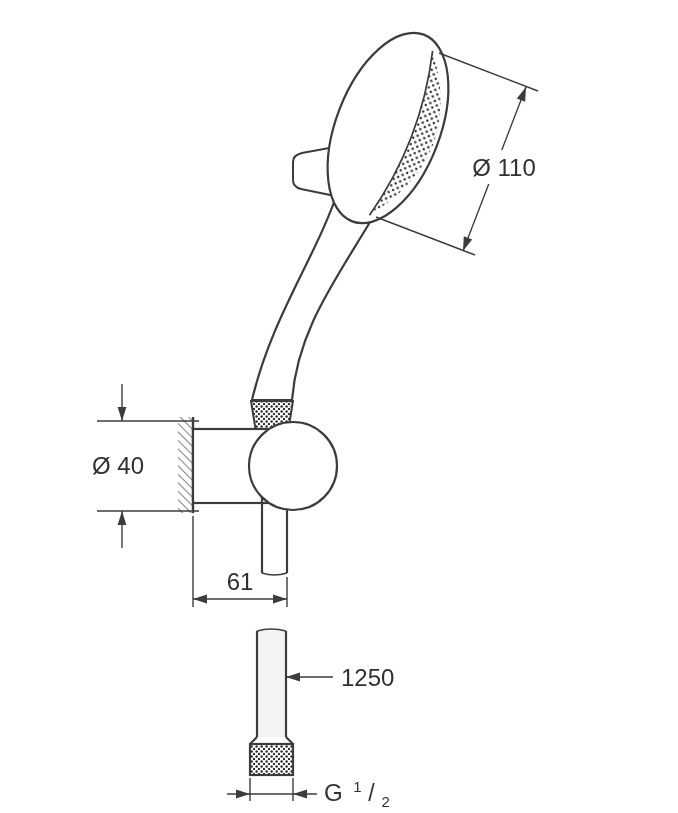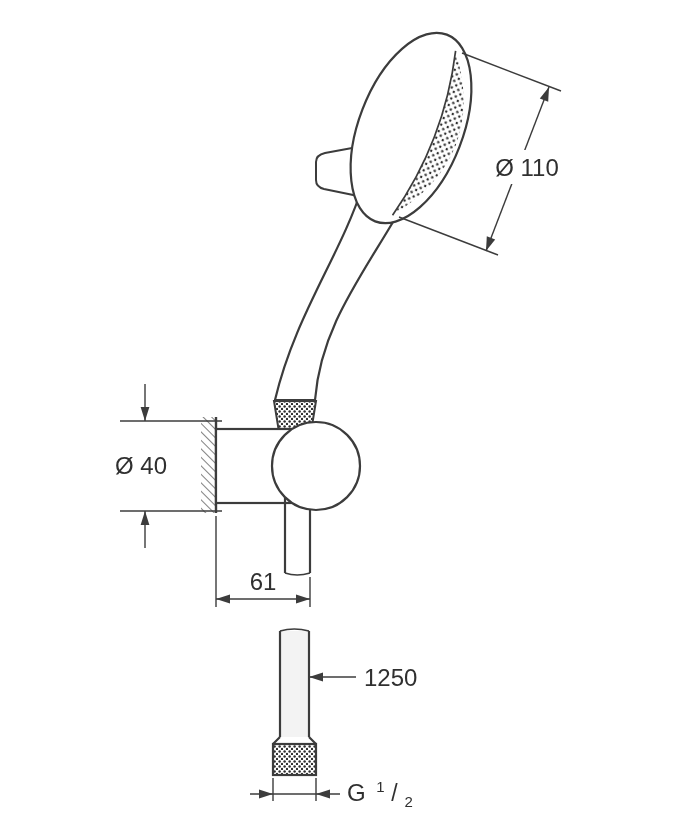--- a/index.html
+++ b/index.html
@@ -7,21 +7,20 @@
     padding: 0;
     background: #ffffff;
   }
   .canvas {
     position: relative;
     width: 617px;
     height: 813px;
     background: #ffffff;
     overflow: hidden;
     font-family: "Liberation Sans", sans-serif;
-    padding-left: 23px;
   }
   svg text {
     font-family: "Liberation Sans", sans-serif;
     fill: #303030;
   }
 </style>
 </head>
 <body>
 
 <div class="canvas">

